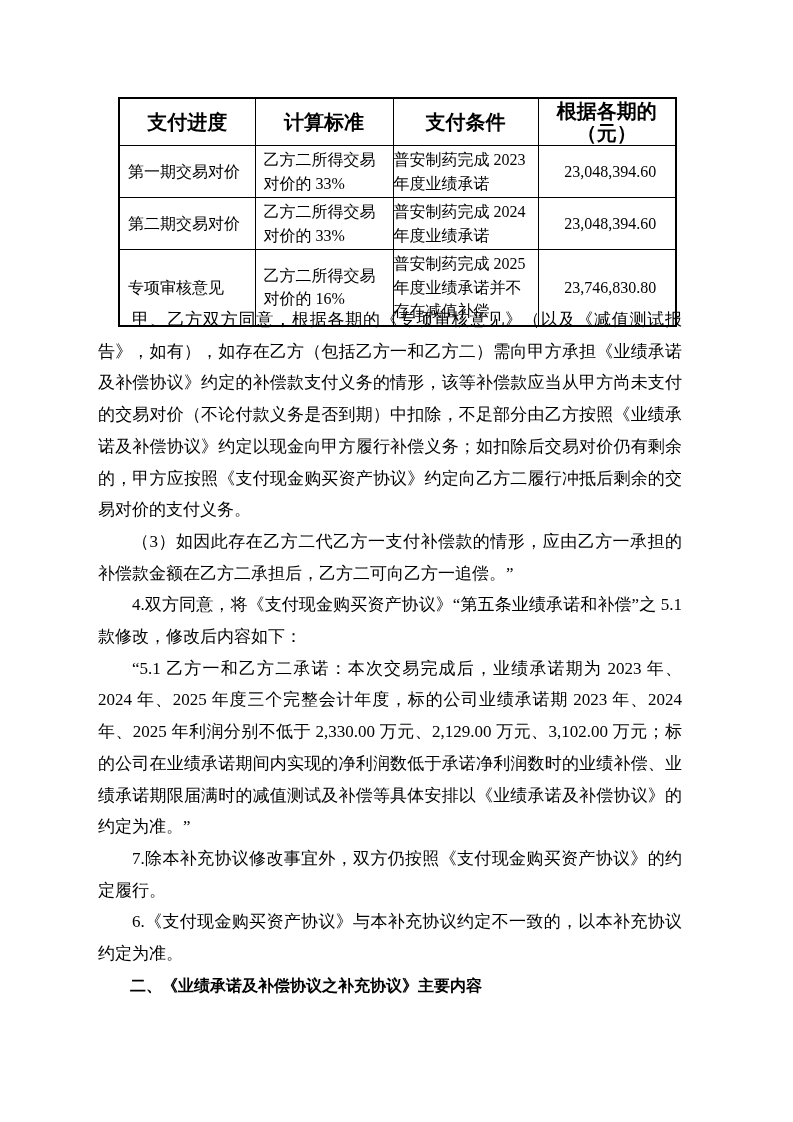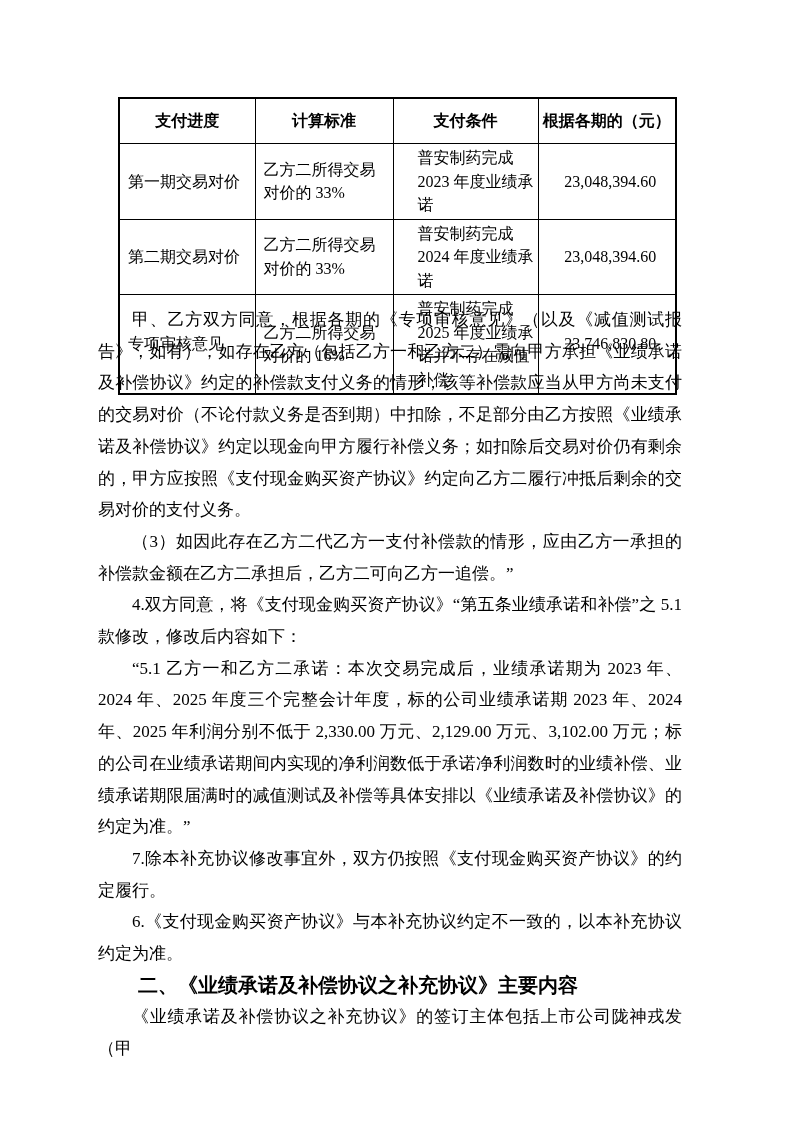--- a/index.html
+++ b/index.html
@@ -17,46 +17,46 @@
     border-collapse:collapse;table-layout:fixed;
     border:2px solid #000;
     font-size:16px;
   }
   .doc-table th,.doc-table td{
     border:1px solid #000;
     overflow:hidden;
   }
   .doc-table th{
     font-weight:bold;text-align:center;
-    height:24px;padding:10px 2px;
-    font-size:16px;line-height:22px;
+    height:24px;padding:1px 2px;
+    font-size:20px;line-height:22px;
   }
   .doc-table td{
     vertical-align:middle;
     line-height:23.5px;
     padding:2px 2px 2px 8px;
   }
   .row-1 td{height:43px;}
   .row-2 td{height:44px;}
   .row-3 td{height:70px;}
-  td.cell-condition{padding-left:24px;}
+  td.cell-condition{padding-left:0;}
   td.cell-amount{padding-left:9px;text-align:center;}
   
   .content{
     position:absolute;left:98px;top:304px;
     width:584px;
     font-size:17px;line-height:31.7px;
     text-align:justify;
   }
   .content p,.content h2{
     margin:0;padding:0;
     text-indent:2em;
   }
   .content h2{
-    font-size:20px;font-weight:bold;
+    font-size:16px;font-weight:bold;
   }
 </style>
 </head>
 <body>
 
 <div class="page">
 
   <table class="doc-table">
     <colgroup>
       <col style="width:136px">
@@ -95,16 +95,15 @@
   </table>
 
   <div class="content">
     <p>甲、乙方双方同意，根据各期的《专项审核意见》（以及《减值测试报告》，如有），如存在乙方（包括乙方一和乙方二）需向甲方承担《业绩承诺及补偿协议》约定的补偿款支付义务的情形，该等补偿款应当从甲方尚未支付的交易对价（不论付款义务是否到期）中扣除，不足部分由乙方按照《业绩承诺及补偿协议》约定以现金向甲方履行补偿义务；如扣除后交易对价仍有剩余的，甲方应按照《支付现金购买资产协议》约定向乙方二履行冲抵后剩余的交易对价的支付义务。</p>
     <p>（3）如因此存在乙方二代乙方一支付补偿款的情形，应由乙方一承担的补偿款金额在乙方二承担后，乙方二可向乙方一追偿。”</p>
     <p>4.双方同意，将《支付现金购买资产协议》“第五条业绩承诺和补偿”之 5.1 款修改，修改后内容如下：</p>
     <p>“5.1 乙方一和乙方二承诺：本次交易完成后，业绩承诺期为 2023 年、2024 年、2025 年度三个完整会计年度，标的公司业绩承诺期 2023 年、2024 年、2025 年利润分别不低于 2,330.00 万元、2,129.00 万元、3,102.00 万元；标的公司在业绩承诺期间内实现的净利润数低于承诺净利润数时的业绩补偿、业绩承诺期限届满时的减值测试及补偿等具体安排以《业绩承诺及补偿协议》的约定为准。”</p>
     <p>7.除本补充协议修改事宜外，双方仍按照《支付现金购买资产协议》的约定履行。</p>
     <p>6.《支付现金购买资产协议》与本补充协议约定不一致的，以本补充协议约定为准。</p>
     <h2>二、《业绩承诺及补偿协议之补充协议》主要内容</h2>
-    <p>《业绩承诺及补偿协议之补充协议》的签订主体包括上市公司陇神戎发（甲</p>
   </div>
 
 </div>
 
 </body></html>

